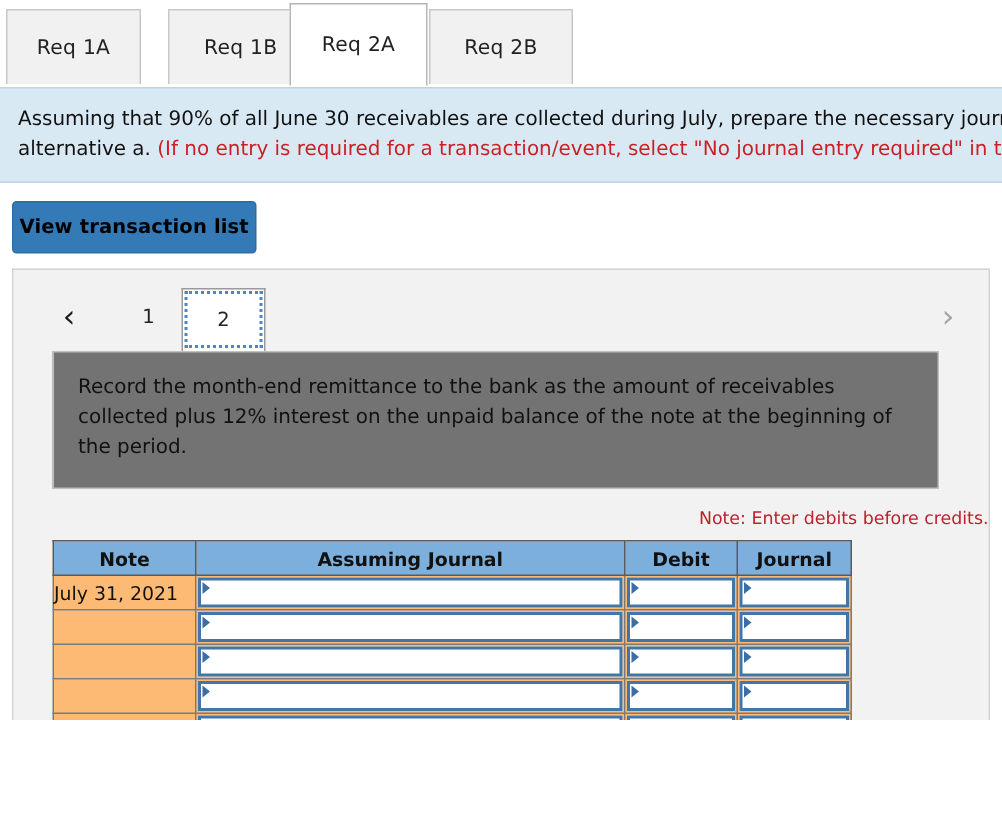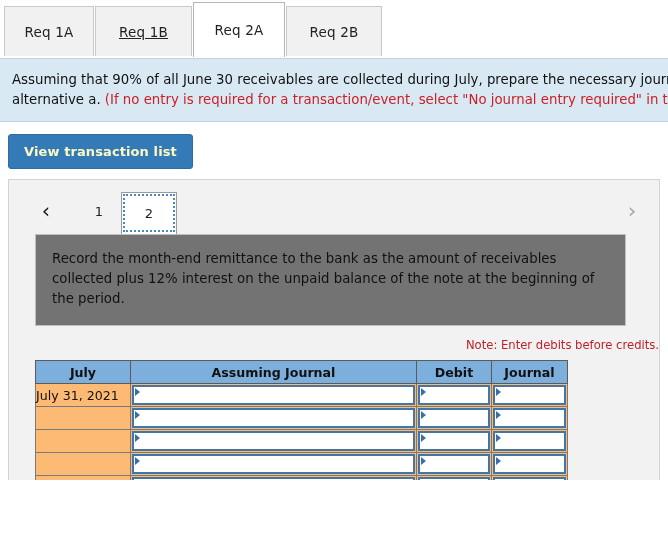--- a/index.html
+++ b/index.html
@@ -48,21 +48,21 @@
   }
   .tab.active {
     background: #ffffff;
     border-color: #b6b6b6;
     top: 2px;
     height: 55px;
     z-index: 3;
     font-weight: 400;
   }
   .tab1 { left: 4px;   width: 90px; }
-  .tab2 { left: 95px;  width: 97px; text-decoration: underline; }
+  .tab2 { left: 112px;  width: 97px; }
   .tab3 { left: 193px; width: 92px; }
   .tab4 { left: 286px; width: 96px; }
 
   
   .banner {
     position: relative;
     background: #d9e9f4;
     border-top: 1px solid #bcd4e6;
     border-bottom: 1px solid #bcd4e6;
     padding: 11px 0 11px 12px;
@@ -81,24 +81,24 @@
   }
 
   
   .btn-row {
     padding: 12px 0 10px 8px;
     background: #ffffff;
   }
   .btn-primary {
     display: inline-block;
     background: #337ab7;
-    color: #fef9c3;
+    color: #000000;
     font-weight: bold;
     font-size: 13px;
-    padding: 9px 15px;
+    padding: 9px 4px;
     border: 1px solid #2e6da4;
     border-radius: 3px;
     cursor: pointer;
     letter-spacing: .1px;
   }
 
   
   .panel {
     position: relative;
     margin: 0 8px 0 8px;
@@ -289,21 +289,21 @@
 
     <table class="jtable">
       <colgroup>
         <col class="col-date">
         <col class="col-journal">
         <col class="col-debit">
         <col class="col-credit">
       </colgroup>
       <thead>
         <tr>
-          <th>July</th>
+          <th>Note</th>
           <th>Assuming Journal</th>
           <th>Debit</th>
           <th>Journal</th>
         </tr>
       </thead>
       <tbody>
         <tr>
           <td class="date-cell">July 31, 2021</td>
           <td>
             <span class="cellinput"></span>

